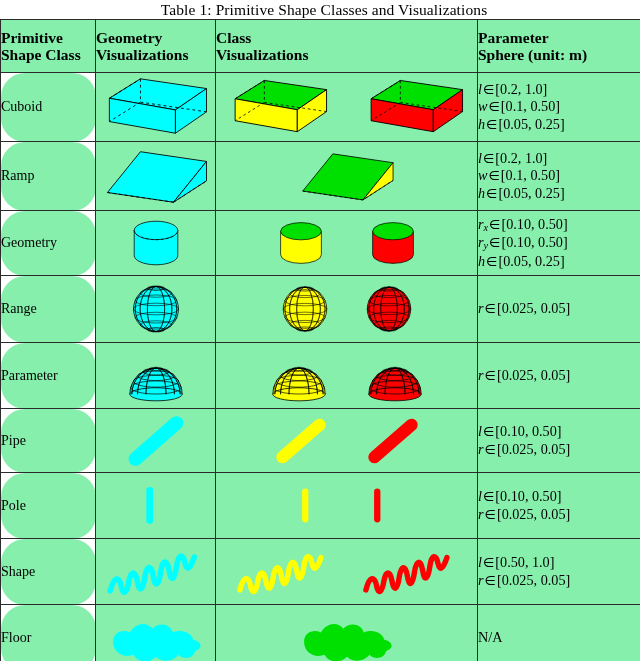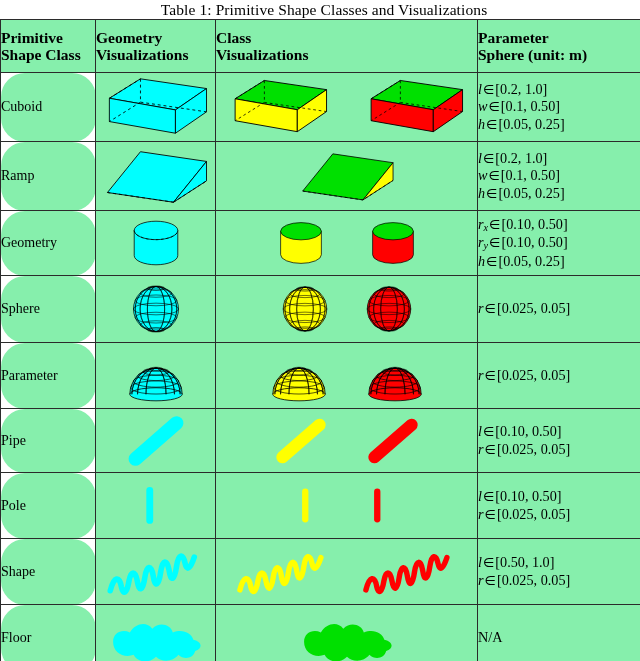--- a/index.html
+++ b/index.html
@@ -197,21 +197,21 @@
         </td>
         <td class="param">
           <div class="prow">
             <span class="pline"><i class="v">r</i><span class="sub">x</span><span class="inn">∈</span>[0.10, 0.50]</span>
             <span class="pline"><i class="v">r</i><span class="sub">y</span><span class="inn">∈</span>[0.10, 0.50]</span>
             <span class="pline"><i class="v">h</i><span class="inn">∈</span>[0.05, 0.25]</span>
           </div>
         </td>
       </tr>
       <tr style="height: 67px;">
-        <td class="name">Sphere</td>
+        <td class="name">Range</td>
         <td>
           <div class="cell">
             <svg width="60" height="60" viewBox="0 0 80 80">
     <circle cx="40" cy="40" r="30" fill="#00FFFF" stroke="#000000" stroke-width="1"></circle>
               <ellipse cx="40" cy="40" rx="27.7" ry="30" fill="none" stroke="#000000" stroke-width=".75"></ellipse>
               <ellipse cx="40" cy="40" rx="21.2" ry="30" fill="none" stroke="#000000" stroke-width=".75"></ellipse>
               <ellipse cx="40" cy="40" rx="11.5" ry="30" fill="none" stroke="#000000" stroke-width=".75"></ellipse>
               <ellipse cx="40" cy="40" rx="0.0" ry="30" fill="none" stroke="#000000" stroke-width=".75"></ellipse>
               <ellipse cx="40" cy="40" rx="11.5" ry="30" fill="none" stroke="#000000" stroke-width=".75"></ellipse>
               <ellipse cx="40" cy="40" rx="21.2" ry="30" fill="none" stroke="#000000" stroke-width=".75"></ellipse>

